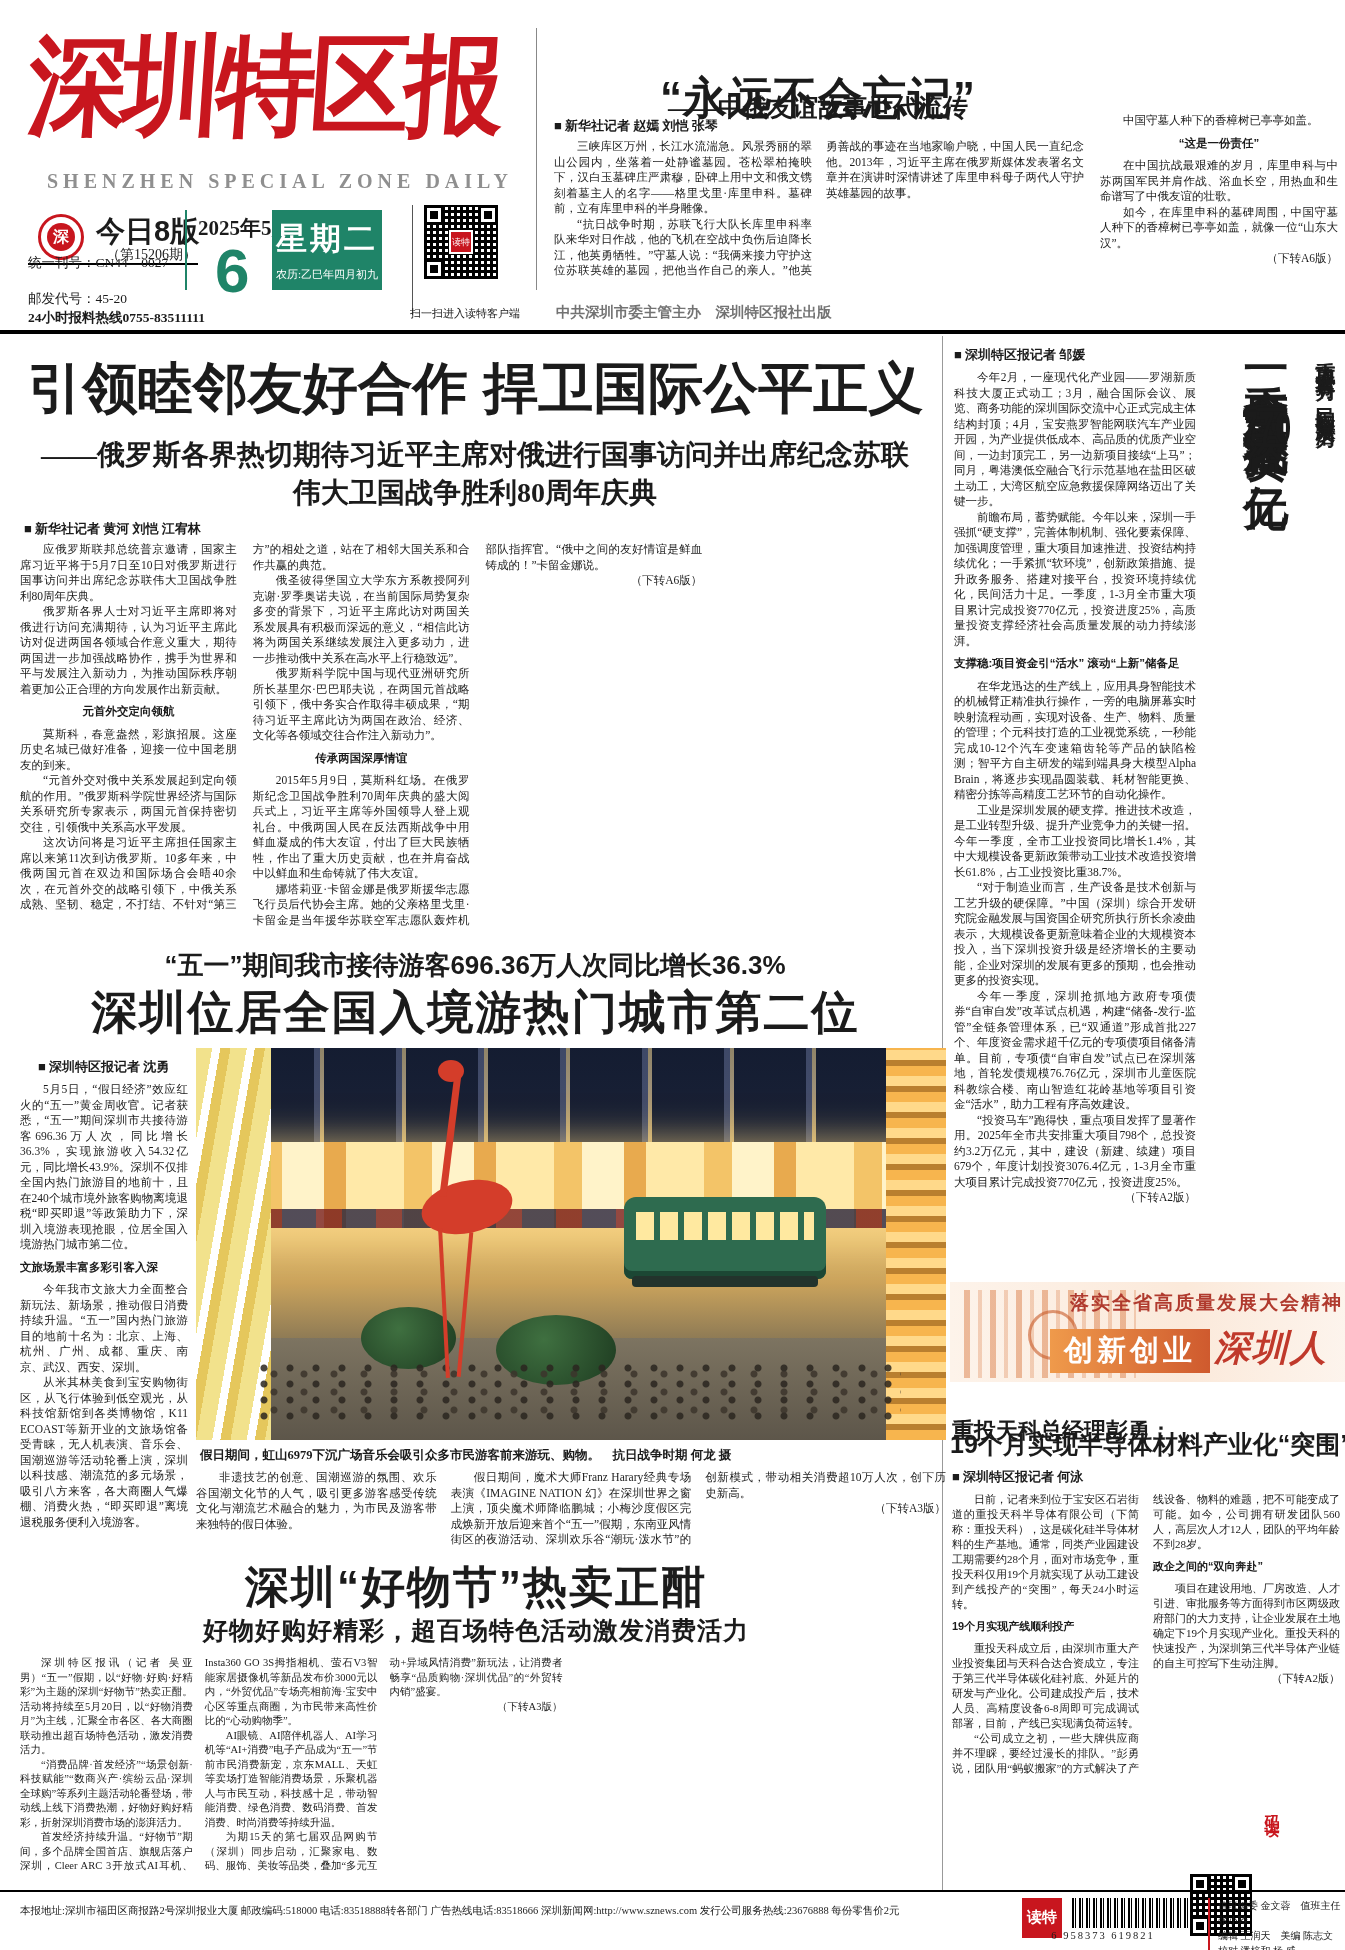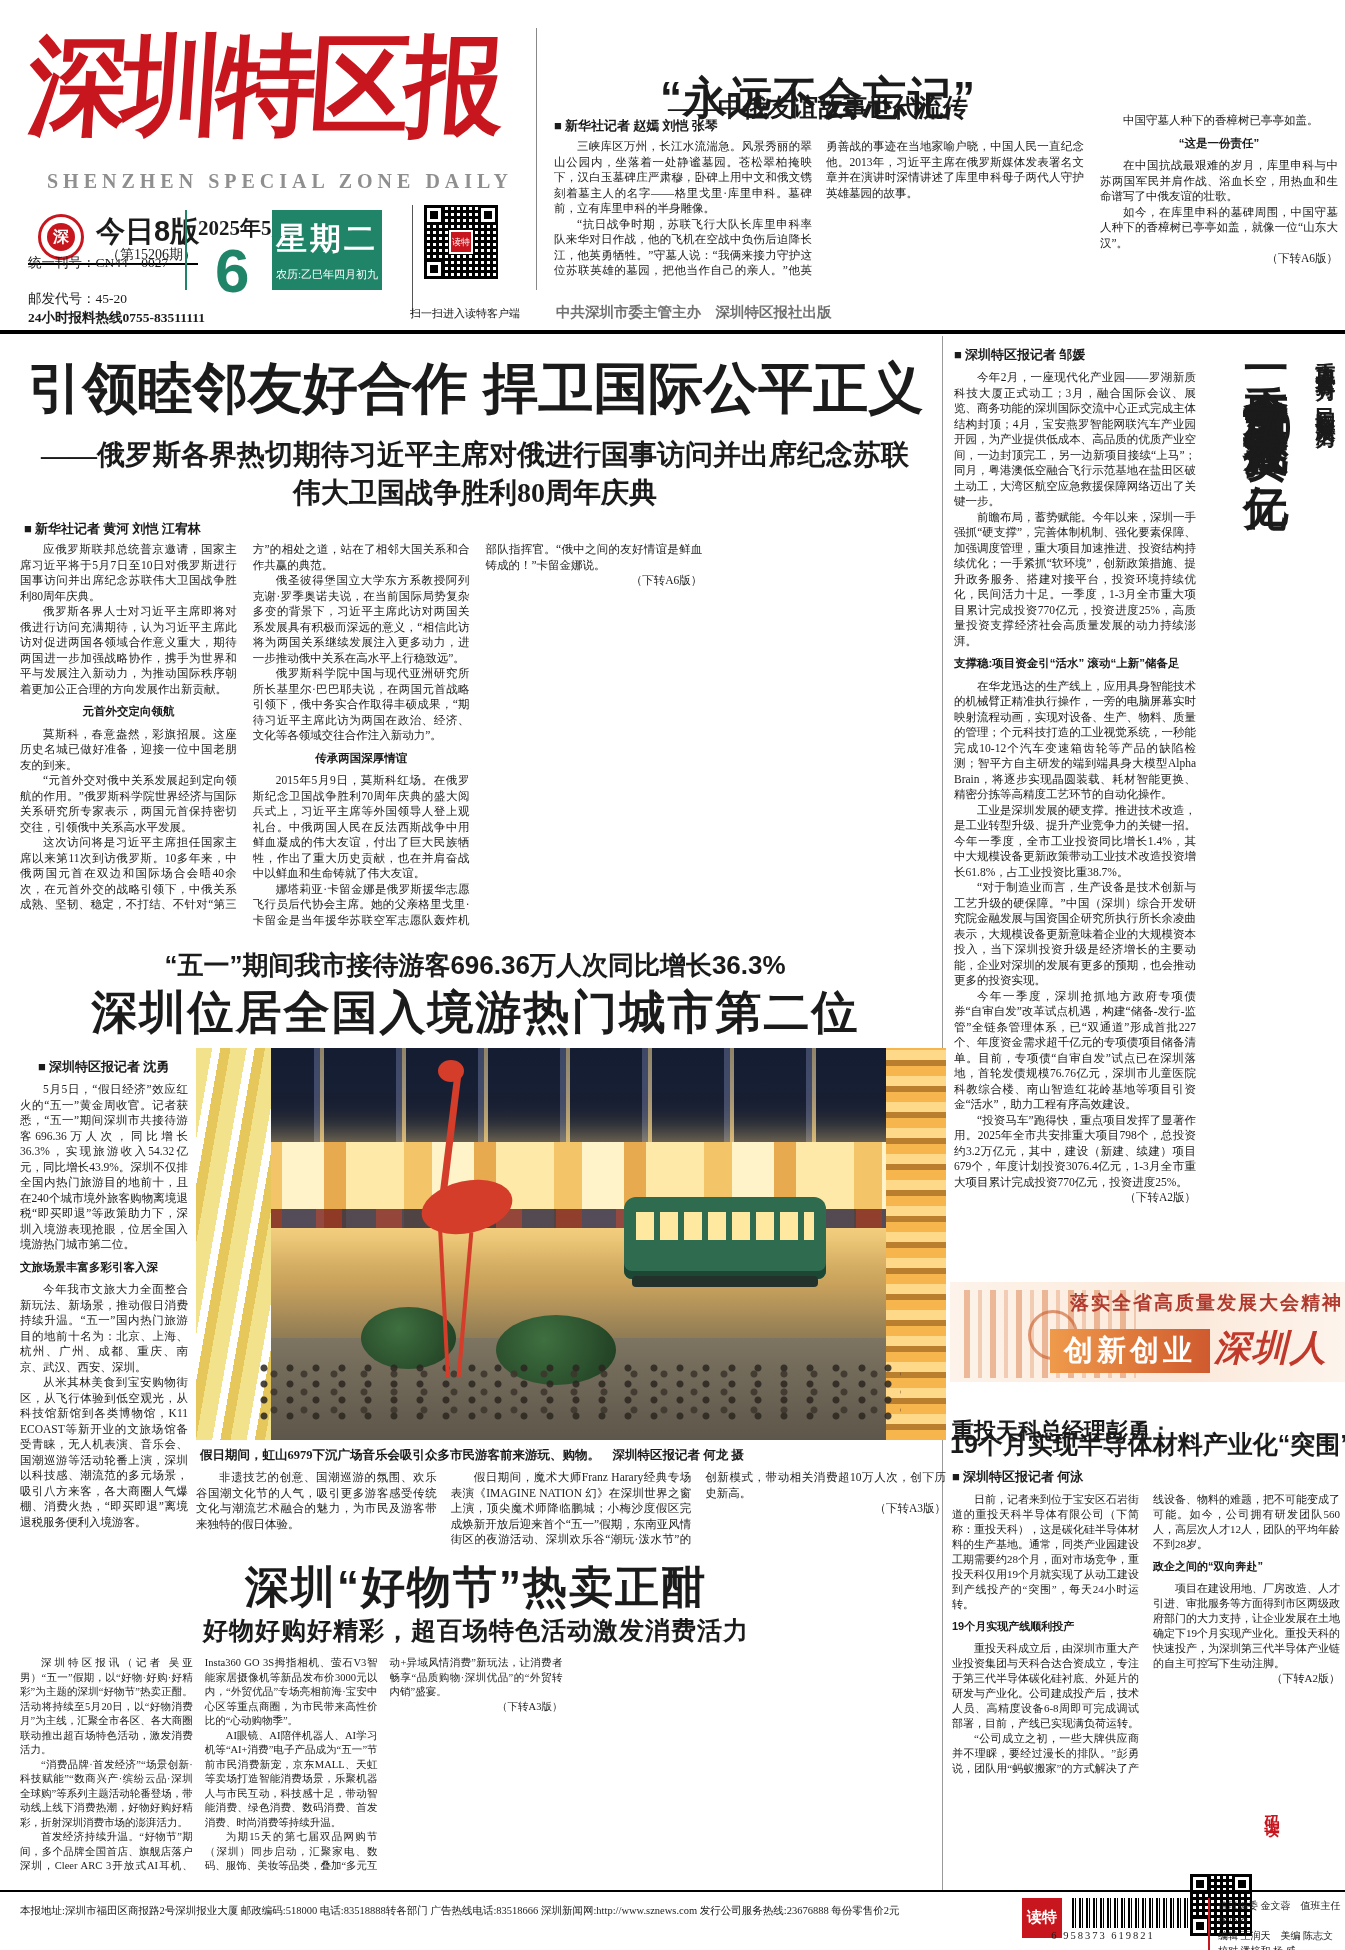--- a/index.html
+++ b/index.html
@@ -258,21 +258,21 @@
     <div class="ph-crowd"></div>
 
     <div class="fl-body" style="left:30%;top:34%;width:92px;height:52px;transform:rotate(-12deg);"></div>
     <div class="fl-neck" style="left:33.5%;top:6%;width:7px;height:125px;transform:rotate(7deg);"></div>
     <div class="fl-head" style="left:32.2%;top:3%;width:26px;height:22px;"></div>
     <div class="fl-neck" style="left:32.8%;top:46%;width:4px;height:150px;transform:rotate(-3deg);"></div>
     <div class="fl-neck" style="left:35.6%;top:47%;width:4px;height:145px;transform:rotate(5deg);"></div>
   </div>
 
   <div class="abs caption" style="left:200px;top:1447px;width:746px;">
-    <span>假日期间，虹山6979下沉广场音乐会吸引众多市民游客前来游玩、购物。</span>　<span>深圳特区报记者 何龙 摄</span>
+    <span>假日期间，虹山6979下沉广场音乐会吸引众多市民游客前来游玩、购物。</span>　<span>抗日战争时期 何龙 摄</span>
   </div>
   <div class="abs art cols3" style="left:196px;top:1470px;width:750px;height:80px;">
       <p>非遗技艺的创意、国潮巡游的氛围、欢乐谷国潮文化节的人气，吸引更多游客感受传统文化与潮流艺术融合的魅力，为市民及游客带来独特的假日体验。</p>
       <p>假日期间，魔术大师Franz Harary经典专场表演《IMAGINE NATION 幻》在深圳世界之窗上演，顶尖魔术师降临鹏城；小梅沙度假区完成焕新开放后迎来首个“五一”假期，东南亚风情街区的夜游活动、深圳欢乐谷“潮玩·泼水节”的创新模式，带动相关消费超10万人次，创下历史新高。</p>
       <p class="turnref">（下转A3版）</p>
     </div>
 
   <div class="abs goods-head sans" style="left:20px;top:1558px;width:912px;">深圳“好物节”热卖正酣</div>
   <div class="abs goods-deck" style="left:20px;top:1614px;width:912px;">好物好购好精彩，超百场特色活动激发消费活力</div>
   <div class="abs art cols5" style="left:20px;top:1656px;width:912px;height:226px;font-size:10.5px;line-height:14.5px;">

